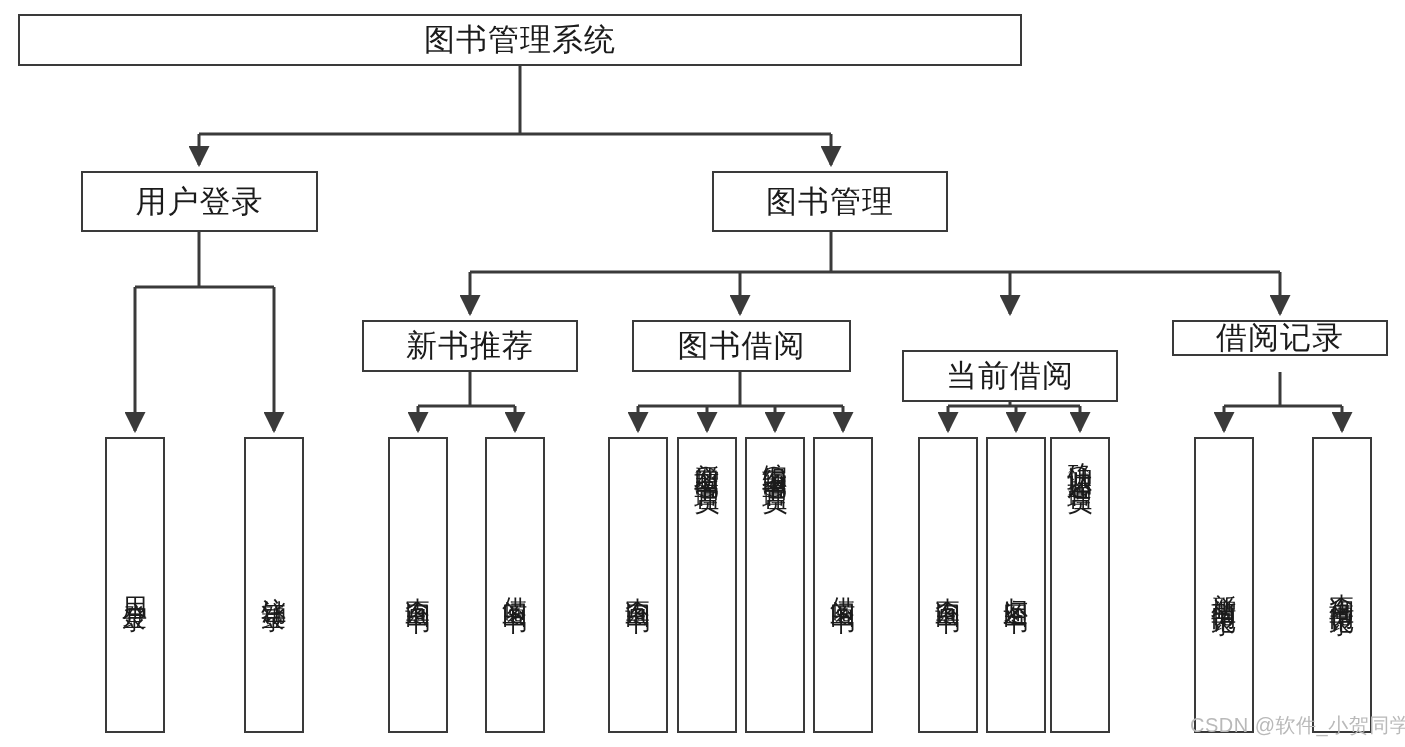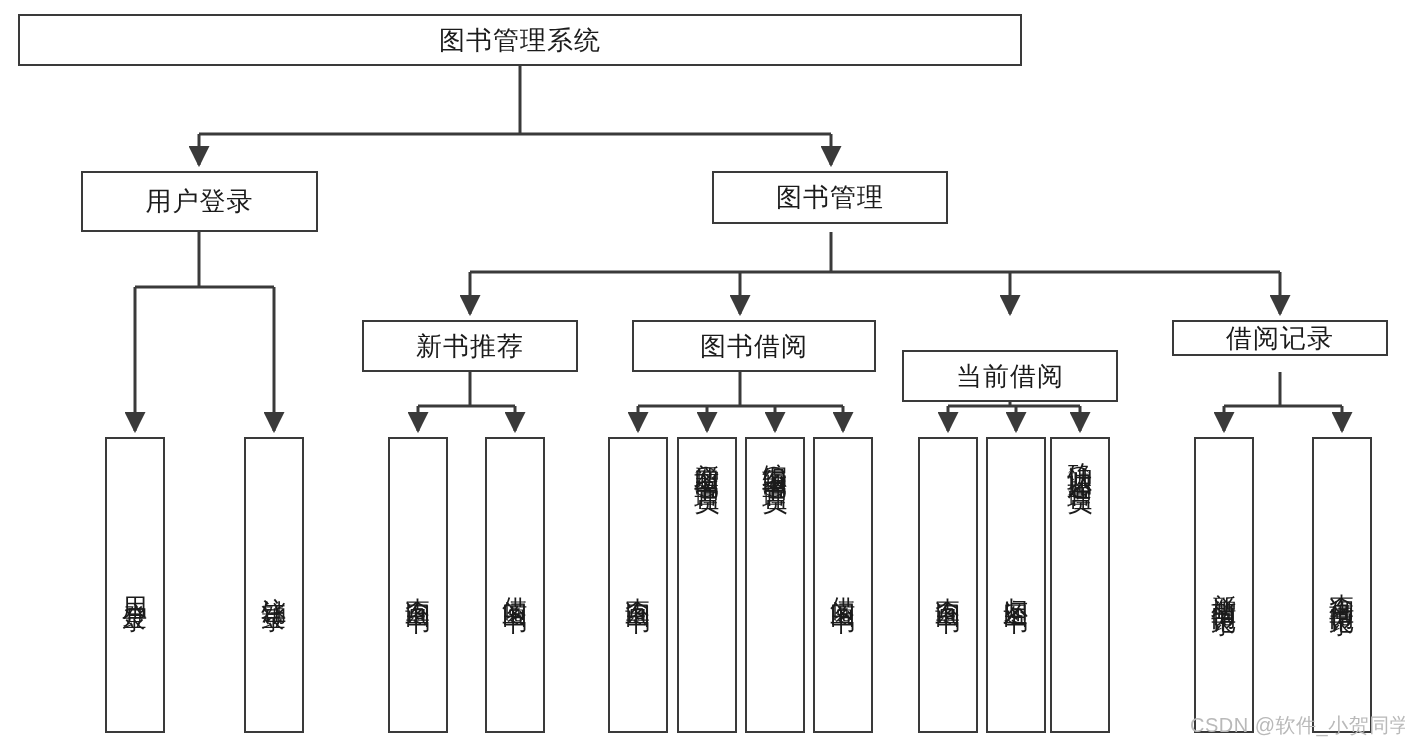--- a/index.html
+++ b/index.html
@@ -28,21 +28,21 @@
     position: absolute;
     box-sizing: border-box;
     background: #ffffff;
     border: 2px solid #3a3a3a;
     display: flex;
     align-items: center;
     justify-content: center;
     color: #1b1b1b;
   }
   .node.horiz {
-    font-size: 26px;
+    font-size: 31px;
     letter-spacing: 1px;
   }
   .node.vert {
     font-size: 25px;
   }
   .node.vert .vtext {
     writing-mode: vertical-rl;
     text-orientation: upright;
     line-height: 1.05;
     letter-spacing: 4px;
@@ -123,27 +123,27 @@
     </g>
   </svg>
 
   <div id="nodes">
       <div class="node horiz" style="left: 18px; top: 14px; width: 1004px; height: 52px;">
         <span>图书管理系统</span>
       </div>
       <div class="node horiz" style="left: 81px; top: 171px; width: 237px; height: 61px;">
         <span>用户登录</span>
       </div>
-      <div class="node horiz" style="left: 712px; top: 171px; width: 236px; height: 53px;">
+      <div class="node horiz" style="left: 712px; top: 171px; width: 236px; height: 61px;">
         <span>图书管理</span>
       </div>
       <div class="node horiz" style="left: 362px; top: 320px; width: 216px; height: 52px;">
         <span>新书推荐</span>
       </div>
-      <div class="node horiz" style="left: 632px; top: 320px; width: 244px; height: 52px; align-items: center;">
+      <div class="node horiz" style="left: 632px; top: 320px; width: 219px; height: 52px; align-items: center;">
         <span>图书借阅</span>
       </div>
       <div class="node horiz" style="left: 902px; top: 320px; width: 216px; height: 52px; margin-top: 30px;">
         <span>当前借阅</span>
       </div>
       <div class="node horiz" style="left: 1172px; top: 320px; width: 216px; height: 36px;">
         <span>借阅记录</span>
       </div>
       <div class="node vert mid" style="left: 105px; top: 437px; width: 60px; height: 296px;">
         <span class="vtext">用户登录</span>

